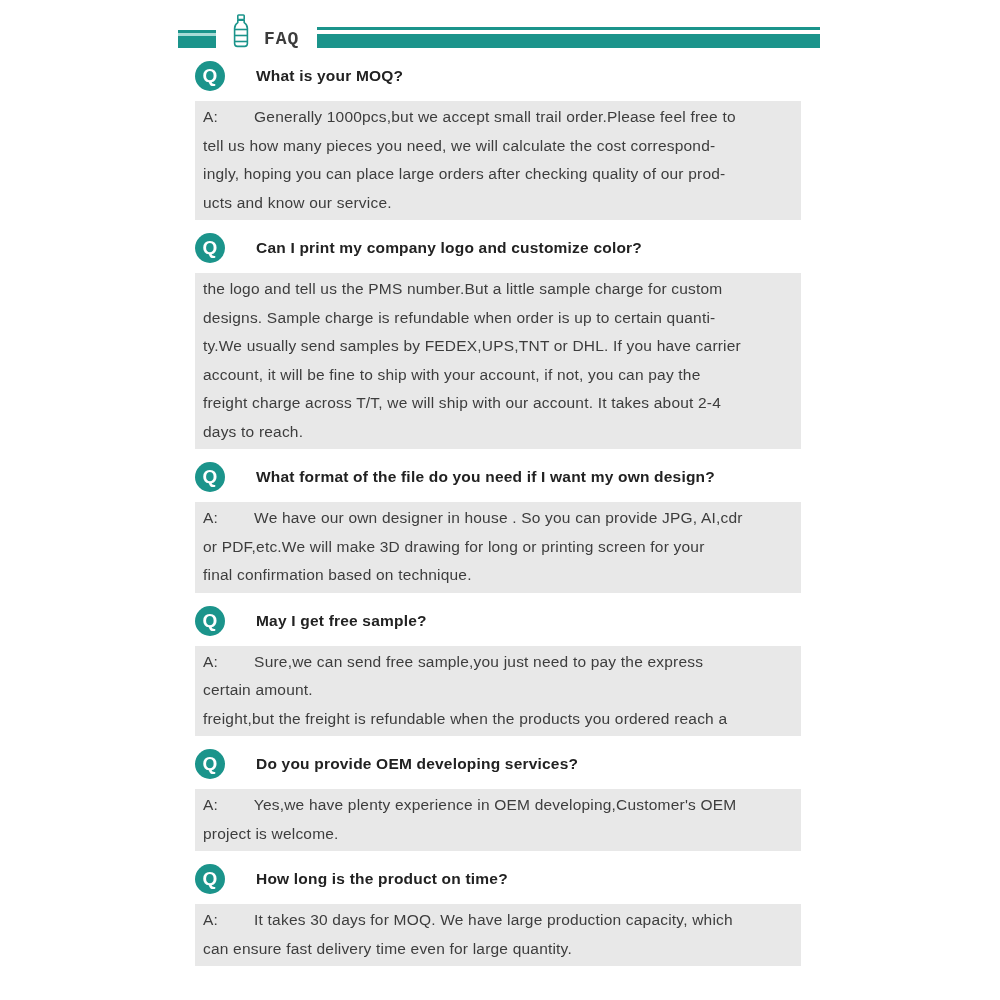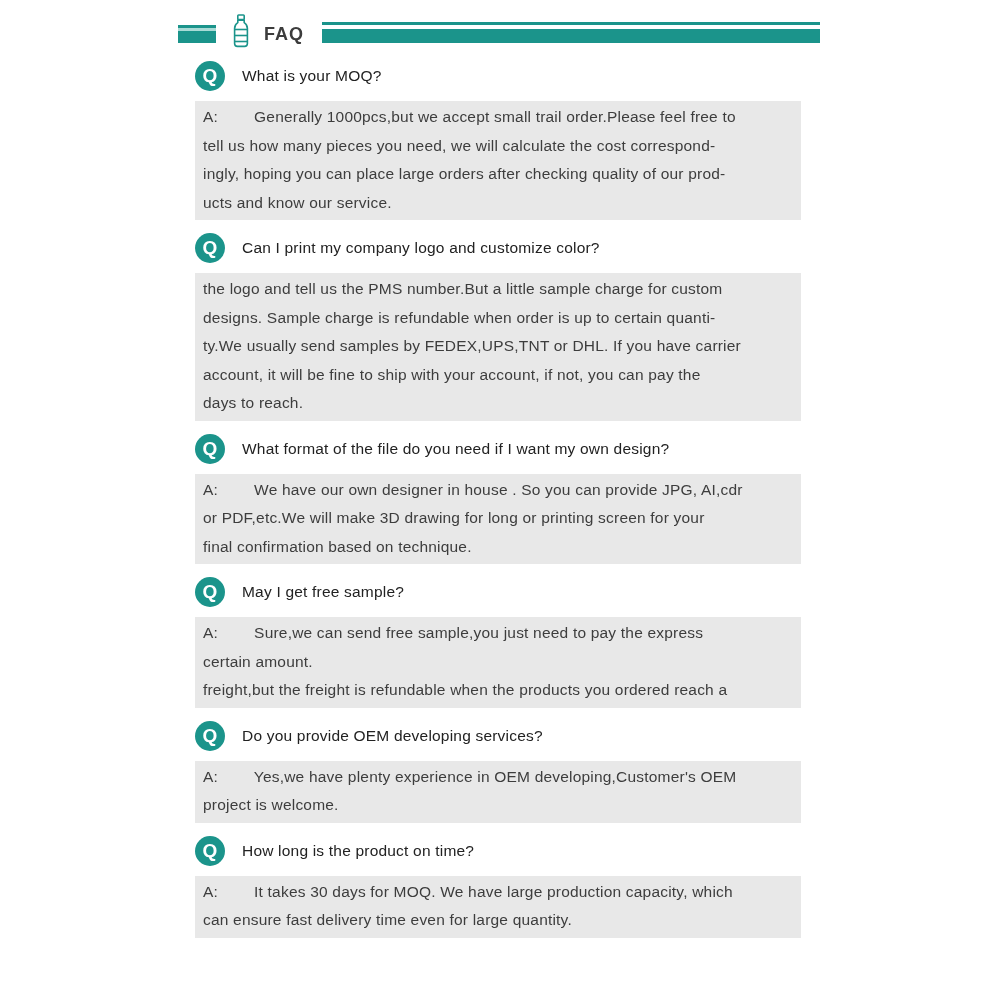--- a/index.html
+++ b/index.html
@@ -9,36 +9,36 @@
     --question-text:#222222;
     --answer-text:#3d3d3d;
     --title-text:#3c3c3c;
   }
   *{margin:0;padding:0;box-sizing:border-box;}
   html,body{width:1000px;height:1000px;background:#ffffff;overflow:hidden;
     font-family:"Liberation Sans","DejaVu Sans",sans-serif;}
   .page{position:relative;width:1000px;height:1000px;background:#fff;}
 
   
-  .header{display:flex;align-items:center;margin:14px 0 0 178px;width:642px;height:34px;}
+  .header{display:flex;align-items:flex-end;margin:14px 0 0 178px;width:642px;height:34px;font-family:Liberation Mono, monospace;}
   .accent-block{position:relative;width:38px;height:18px;margin-top:6px;background:var(--accent);flex:none;}
   .accent-block .stripe{position:absolute;left:0;right:0;top:3px;height:3px;background:var(--accent-light);}
   .bottle{flex:none;margin-left:15px;margin-top:-1px;}
   .title{flex:none;margin-left:13px;margin-top:5px;font-size:18px;font-weight:bold;
     color:var(--title-text);letter-spacing:1px;line-height:1;}
   .bar{flex:1;margin-left:18px;margin-top:2px;}
   .bar .thin{height:3px;background:var(--accent);}
   .bar .thick{height:14px;background:var(--accent);margin-top:4px;}
 
   
   .faq-list{margin-left:195px;width:606px;}
   .q-row{display:flex;align-items:center;margin:13px 0 10px 0;height:30px;}
   .q-badge{flex:none;width:30px;height:30px;border-radius:50%;background:var(--accent);
     color:#fff;font-weight:bold;font-size:19px;line-height:30px;text-align:center;}
-  .q-text{margin-left:17px;font-size:15.5px;font-weight:normal;color:var(--question-text);
+  .q-text{margin-left:31px;font-size:15.5px;font-weight:bold;color:var(--question-text);
     letter-spacing:0.2px;}
   .answer{background:var(--answer-bg);padding:2px 20px 3px 8px;}
   .answer-line{font-size:15.5px;line-height:28.5px;color:var(--answer-text);
     white-space:pre;letter-spacing:0.2px;}
 </style>
 </head>
 <body>
 
 <div class="page">
 
@@ -77,20 +77,21 @@
   <div class="qa-item">
     <div class="q-row">
       <div class="q-badge">Q</div>
       <div class="q-text">Can I print my company logo and customize color?</div>
     </div>
     <div class="answer">
           <div class="answer-line">the logo and tell us the PMS number.But a little sample charge for custom</div>
           <div class="answer-line">designs. Sample charge is refundable when order is up to certain quanti-</div>
           <div class="answer-line">ty.We usually send samples by FEDEX,UPS,TNT or DHL. If you have carrier</div>
           <div class="answer-line">account, it will be fine to ship with your account, if not, you can pay the</div>
+          <div class="answer-line">freight charge across T/T, we will ship with our account. It takes about 2-4</div>
           <div class="answer-line">days to reach.</div>
         </div>
   </div>
 
   <div class="qa-item">
     <div class="q-row">
       <div class="q-badge">Q</div>
       <div class="q-text">What format of the file do you need if I want my own design?</div>
     </div>
     <div class="answer">

